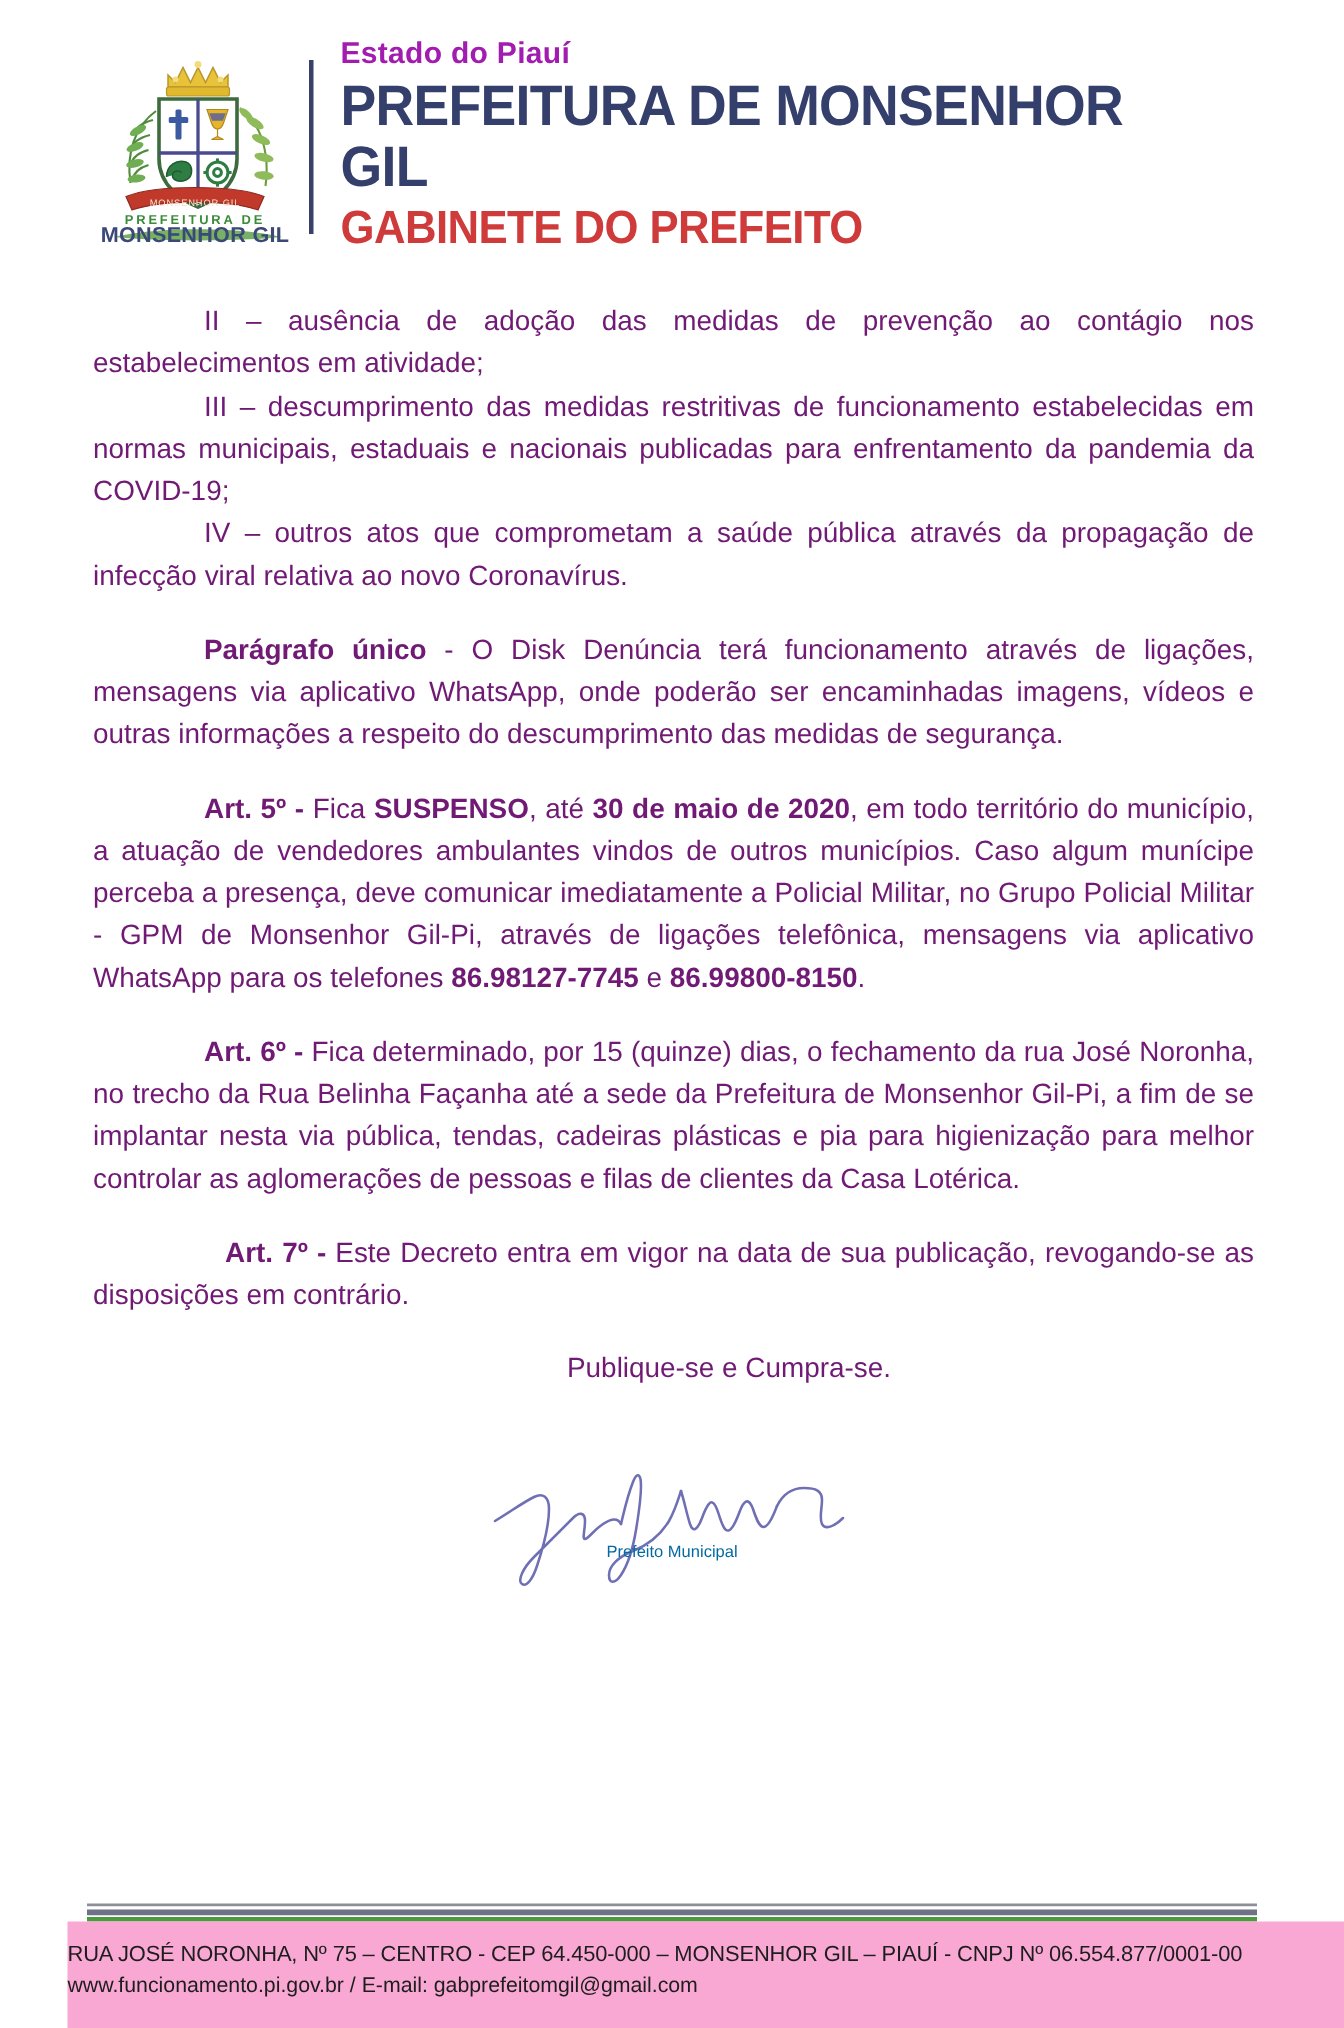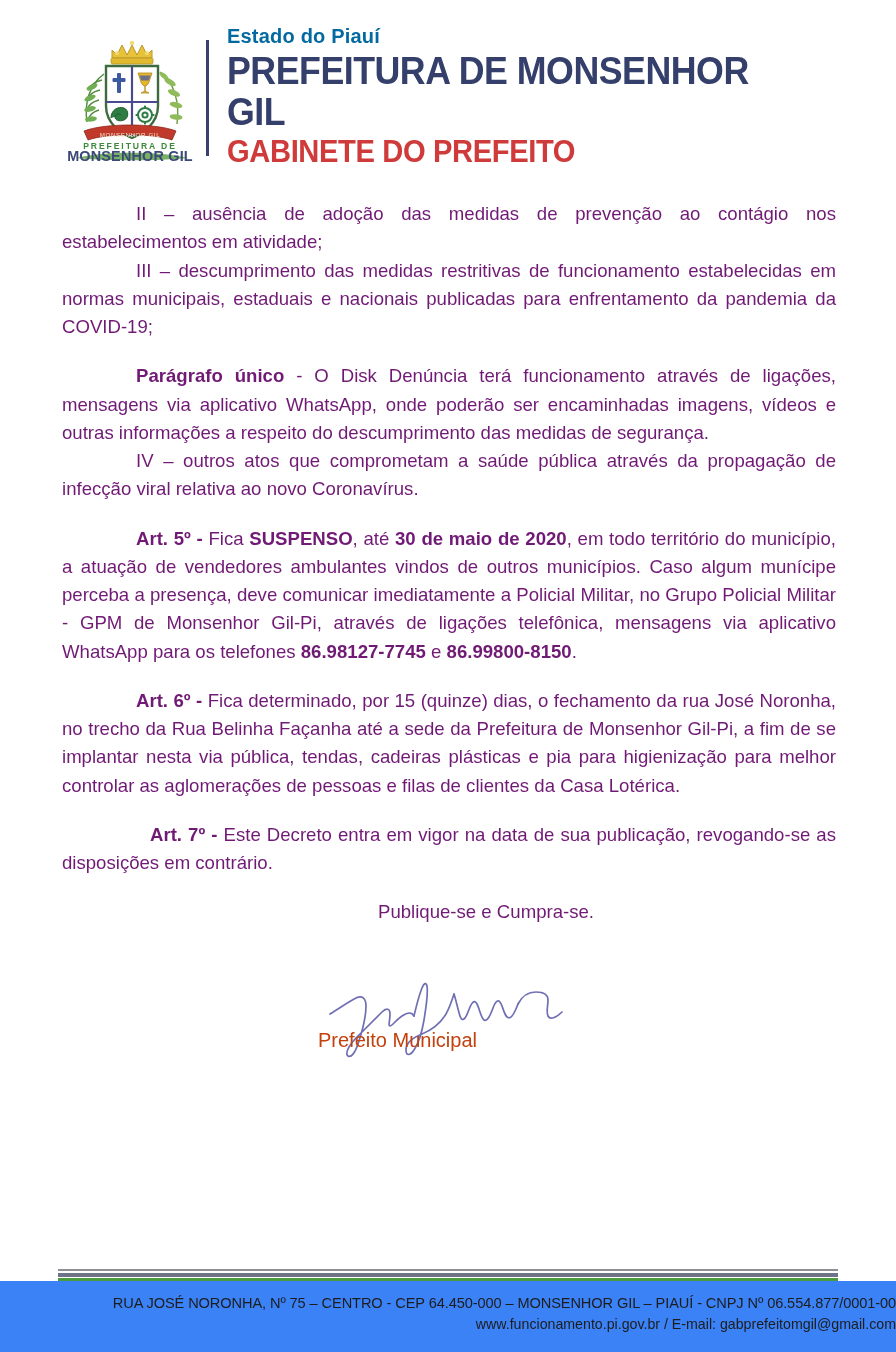--- a/index.html
+++ b/index.html
@@ -44,21 +44,21 @@
   }
   .header-titles {
     display: flex;
     flex-direction: column;
     justify-content: center;
     line-height: 1;
   }
   .estado-line {
     font-size: 20px;
     font-weight: 600;
-    color: #0369a1;
+    color: #a21caf;
     letter-spacing: 0.2px;
     margin-bottom: 5px;
   }
   .prefeitura-line {
     font-size: 38px;
     font-weight: 700;
     color: #34406b;
     letter-spacing: -0.5px;
     transform: scaleX(0.94);
     transform-origin: left center;
@@ -124,44 +124,46 @@
     text-align: center;
     font-size: 16.5px;
     color: #2c2c2c;
     white-space: nowrap;
   }
   .sig-role {
     position: absolute;
     top: 71px;
     left: 0;
     width: 260px;
-    font-size: 20px;
-    color: #c2410c;
+    text-align: center;
+    font-size: 11px;
+    color: #0369a1;
   }
 
   
   .doc-footer {
     position: absolute;
     left: 0;
     bottom: 0;
     width: 896px;
   }
   .footer-rules {
     margin: 0 58px;
   }
   .rule-gray-thin { height: 2px; background: #8e8e96; }
   .rule-gap1 { height: 2px; background: #ffffff; }
   .rule-slate { height: 4px; background: #6f7187; }
   .rule-gap2 { height: 1px; background: #ffffff; }
   .rule-green { height: 3px; background: #4a9a3e; }
 
   .footer-band {
-    background: #3b82f6;
+    background: #f9a8d4;
     padding: 14px 0 20px 0;
-    text-align: right;
+    text-align: left;
+    margin-left: 45px;
   }
   .footer-line1 {
     font-size: 14.6px;
     color: #1d1d1d;
     letter-spacing: -0.1px;
     white-space: nowrap;
   }
   .footer-line2 {
     font-size: 14.2px;
     color: #1d1d1d;
@@ -256,22 +258,22 @@
     <div class="estado-line">Estado do Piauí</div>
     <div class="prefeitura-line">PREFEITURA DE MONSENHOR GIL</div>
     <div class="gabinete-line">GABINETE DO PREFEITO</div>
   </div>
 </div>
 
 <div class="doc-body">
   <div id="body-paragraphs">
       <p class="para"><span>II – ausência de adoção das medidas de prevenção ao contágio nos estabelecimentos em atividade;</span></p>
       <p class="para"><span>III – descumprimento das medidas restritivas de funcionamento estabelecidas em normas municipais, estaduais e nacionais publicadas para enfrentamento da pandemia da COVID-19;</span></p>
+      <p class="para"><span>IV – outros atos que comprometam a saúde pública através da propagação de infecção viral relativa ao novo Coronavírus.</span></p>
       <p class="para spaced"><span style="font-weight: 700;">Parágrafo único</span><span> - O Disk Denúncia terá funcionamento através de ligações, mensagens via aplicativo WhatsApp, onde poderão ser encaminhadas imagens, vídeos e outras informações a respeito do descumprimento das medidas de segurança.</span></p>
-      <p class="para"><span>IV – outros atos que comprometam a saúde pública através da propagação de infecção viral relativa ao novo Coronavírus.</span></p>
       <p class="para spaced"><span style="font-weight: 700;">Art. 5º -</span><span> Fica </span><span style="font-weight: 700;">SUSPENSO</span><span>, até </span><span style="font-weight: 700;">30 de maio de 2020</span><span>, em todo território do município, a atuação de vendedores ambulantes vindos de outros municípios. Caso algum munícipe perceba a presença, deve comunicar imediatamente a Policial Militar, no Grupo Policial Militar - GPM de Monsenhor Gil-Pi, através de ligações telefônica, mensagens via aplicativo WhatsApp para os telefones </span><span style="font-weight: 700;">86.98127-7745</span><span> e </span><span style="font-weight: 700;">86.99800-8150</span><span>.</span></p>
       <p class="para spaced"><span style="font-weight: 700;">Art. 6º -</span><span> Fica determinado, por 15 (quinze) dias, o fechamento da rua José Noronha, no trecho da Rua Belinha Façanha até a sede da Prefeitura de Monsenhor Gil-Pi, a fim de se implantar nesta via pública, tendas, cadeiras plásticas e pia para higienização para melhor controlar as aglomerações de pessoas e filas de clientes da Casa Lotérica.</span></p>
       <p class="para spaced"><span style="font-weight: 700; margin-left: 14px;">Art. 7º -</span><span> Este Decreto entra em vigor na data de sua publicação, revogando-se as disposições em contrário.</span></p>
       <p class="para plain spaced"><span>Publique-se e Cumpra-se.</span></p>
     </div>
 </div>
 
 <div class="signature-block">
   <div class="sig-inner">
     <svg class="sig-scribble" viewBox="0 0 260 110" xmlns="http://www.w3.org/2000/svg">

